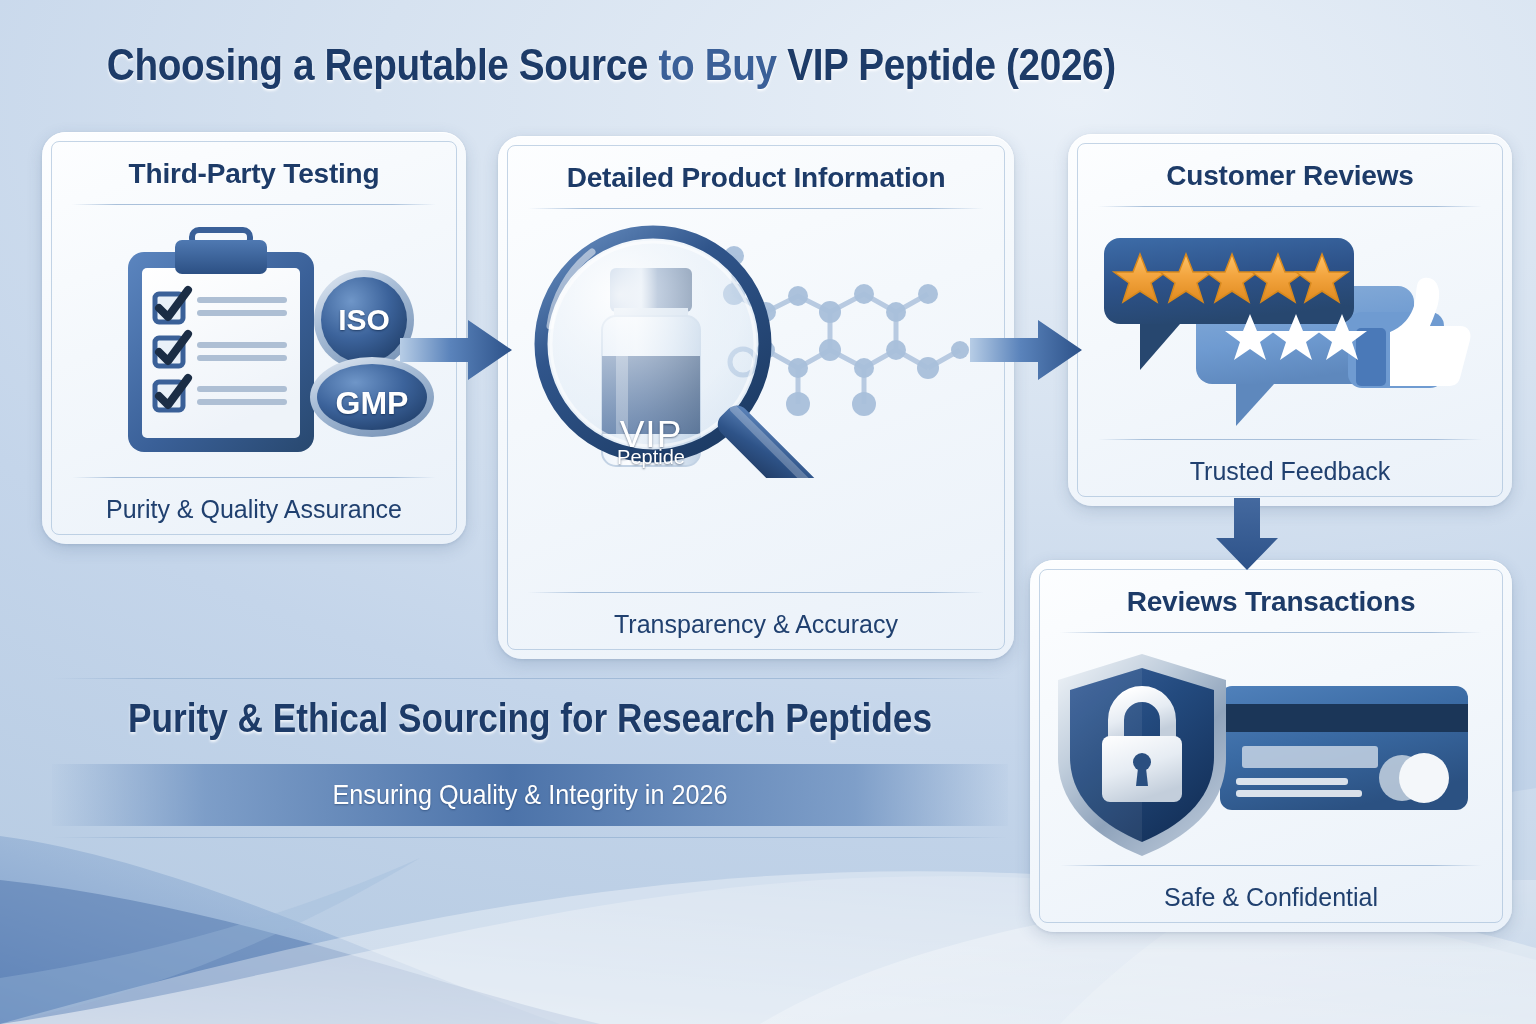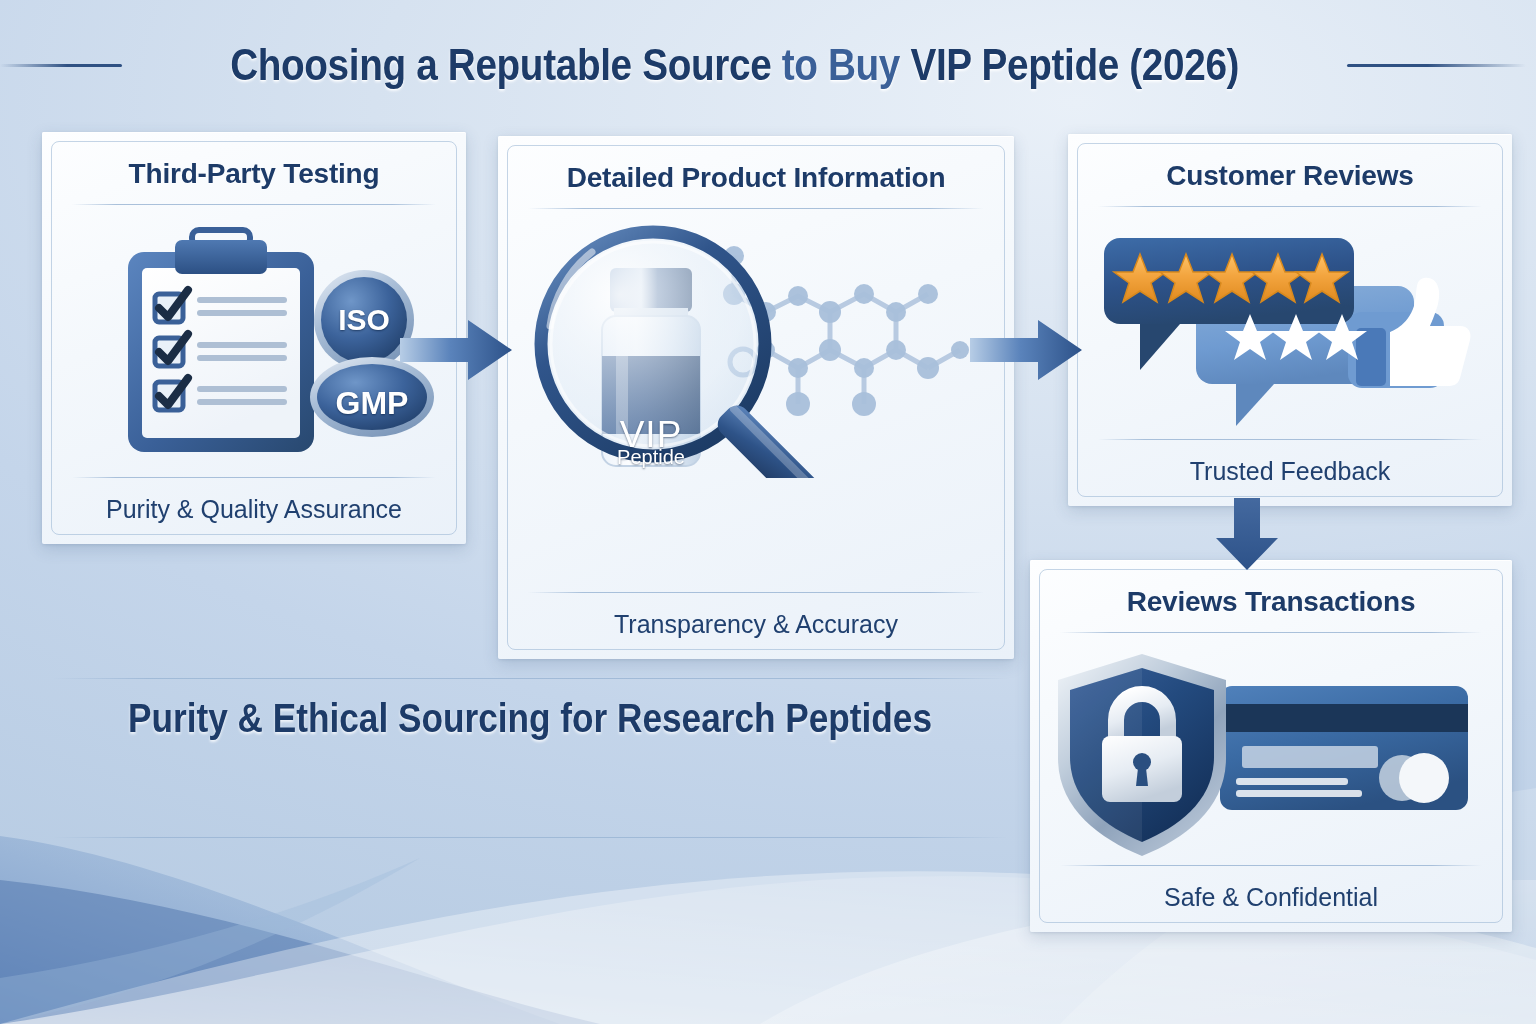--- a/index.html
+++ b/index.html
@@ -22,23 +22,23 @@
 
   
   .bg-waves { position: absolute; inset: 0; pointer-events: none; }
 
   
   .title-row {
     position: absolute;
     top: 28px; left: 0; right: 10px;
     height: 74px;
     display: flex;
-    align-items: center;
     justify-content: center;
     gap: 26px;
+    flex-direction: column;
   }
   .title-rule {
     height: 3px; width: 130px;
     background: linear-gradient(90deg, rgba(42,74,124,0) 0%, #2f5183 55%, #2f5183 100%);
     border-radius: 2px;
   }
   .title-rule.right {
     background: linear-gradient(90deg, #2f5183 0%, #2f5183 45%, rgba(42,74,124,0) 100%);
     width: 190px;
   }
@@ -51,21 +51,21 @@
     text-shadow: 0 2px 3px rgba(255,255,255,0.85), 0 1px 0 rgba(255,255,255,0.6);
     transform: scaleX(0.86);
     transform-origin: center;
   }
   .main-title .lite { color: #3b6098; font-weight: bold; }
 
   
   .card {
     position: absolute;
     background: linear-gradient(160deg, #fdfeff 0%, #f4f8fc 42%, #eaf1f9 100%);
-    border-radius: 2px;
+    border-radius: 24px;
     box-shadow:
       0 5px 16px rgba(40,70,115,0.17),
       0 1px 3px rgba(40,70,115,0.12),
       inset 0 1px 0 rgba(255,255,255,0.95);
     overflow: hidden;
   }
   .card-inner-border {
     position: absolute;
     inset: 9px;
     border: 1px solid rgba(150,178,210,0.55);
@@ -537,16 +537,19 @@
             <stop offset="100%" stop-color="#2d5289"></stop>
         </linearGradient>
       </defs>
       <path d="M26,0 L52,0 L52,40 L70,40 L39,72 L8,40 L26,40 Z" fill="url(#arrGradV)"></path>
     </svg>
   </div>
 
   <div id="banner">
     <div class="banner-rule t"></div>
     <div id="banner-headline"><span>Purity &amp; Ethical Sourcing </span><span>for Research Peptides</span></div>
+    <div id="banner-band">
+      <div id="banner-sub">Ensuring Quality &amp; Integrity in 2026</div>
+    </div>
     <div class="banner-rule b"></div>
   </div>
 
 </div>
 
 </body></html>

